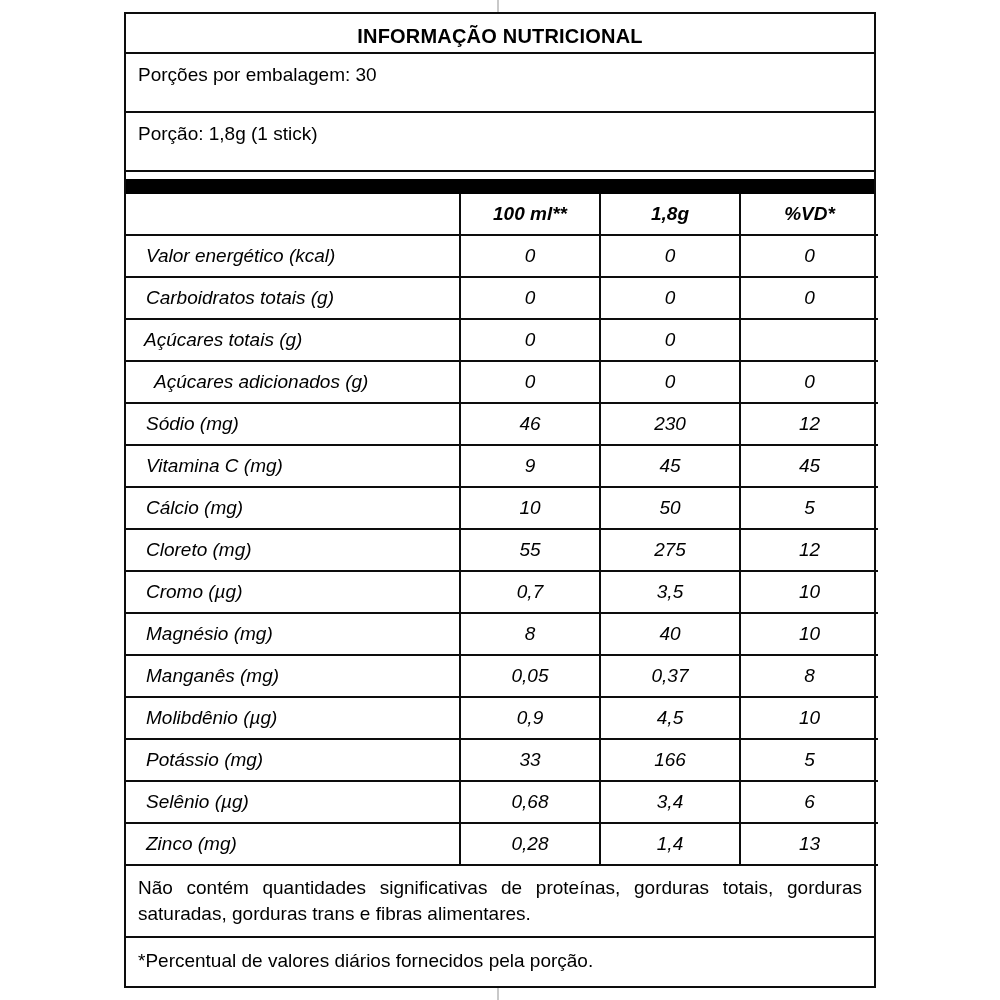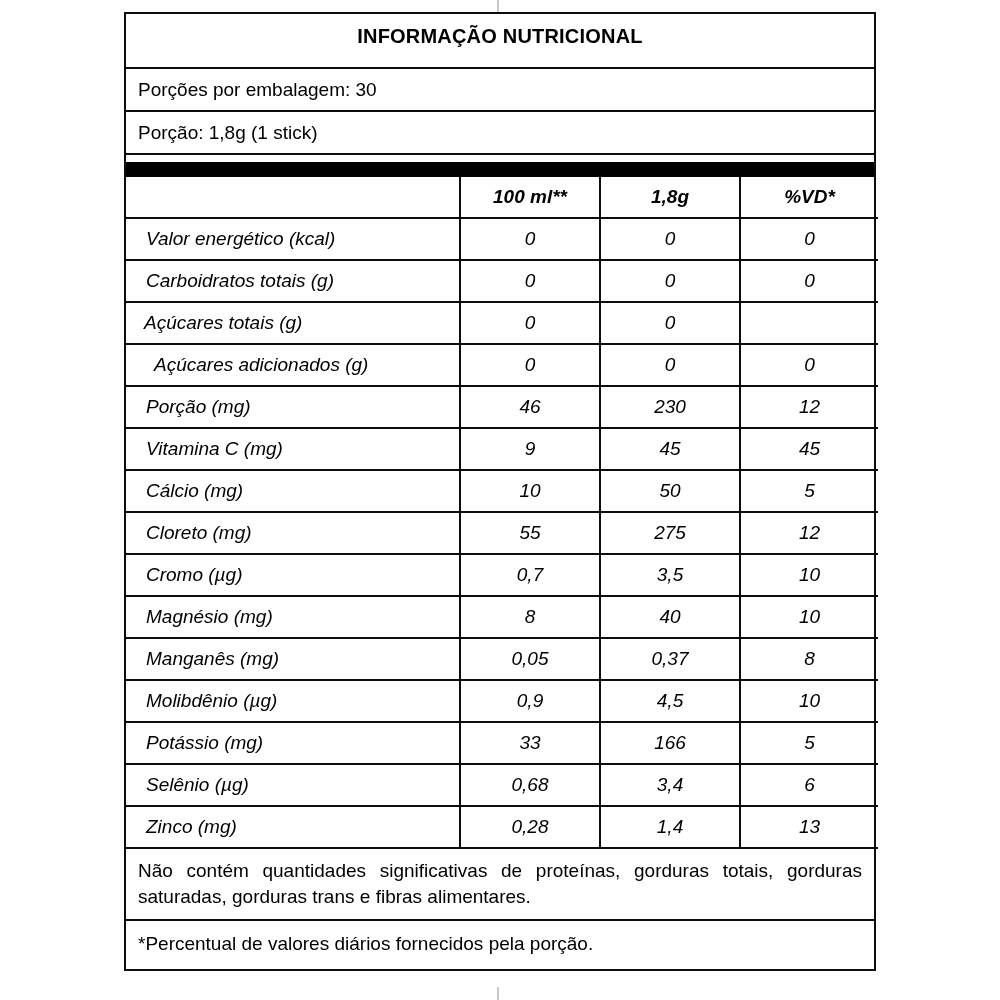--- a/index.html
+++ b/index.html
@@ -17,25 +17,25 @@
   }
   .crop-mark.top { left: 497px; top: 0; height: 12px; }
   .crop-mark.bottom { left: 497px; bottom: 0; height: 13px; }
 
   .label {
     position: absolute; left: 124px; top: 12px; width: 752px;
     border: 2px solid #0d0d0d; background: #fff;
   }
   .title {
     font-size: 20px; font-weight: bold; text-align: center;
-    padding: 11px 6px 19px; border-bottom: 2px solid #0d0d0d;
+    padding: 11px 6px 4px; border-bottom: 2px solid #0d0d0d;
     letter-spacing: .2px;
   }
   .info {
-    font-size: 19px; padding: 10px 12px 9px;
+    font-size: 19px; padding: 10px 12px 25px;
     border-bottom: 2px solid #0d0d0d;
   }
   .gap { height: 7px; background: #fff; }
   .bar { height: 15px; background: #000; }
 
   table {
     width: 100%; border-collapse: collapse; table-layout: fixed;
     font-size: 19px;
     font-style: italic;
   }
@@ -114,21 +114,21 @@
           <td>0</td>
           <td></td>
         </tr>
         <tr>
           <td class="name-cell indent-2">Açúcares adicionados (g)</td>
           <td>0</td>
           <td>0</td>
           <td>0</td>
         </tr>
         <tr>
-          <td class="name-cell indent-0">Porção (mg)</td>
+          <td class="name-cell indent-0">Sódio (mg)</td>
           <td>46</td>
           <td>230</td>
           <td>12</td>
         </tr>
         <tr>
           <td class="name-cell indent-0">Vitamina C (mg)</td>
           <td>9</td>
           <td>45</td>
           <td>45</td>
         </tr>

